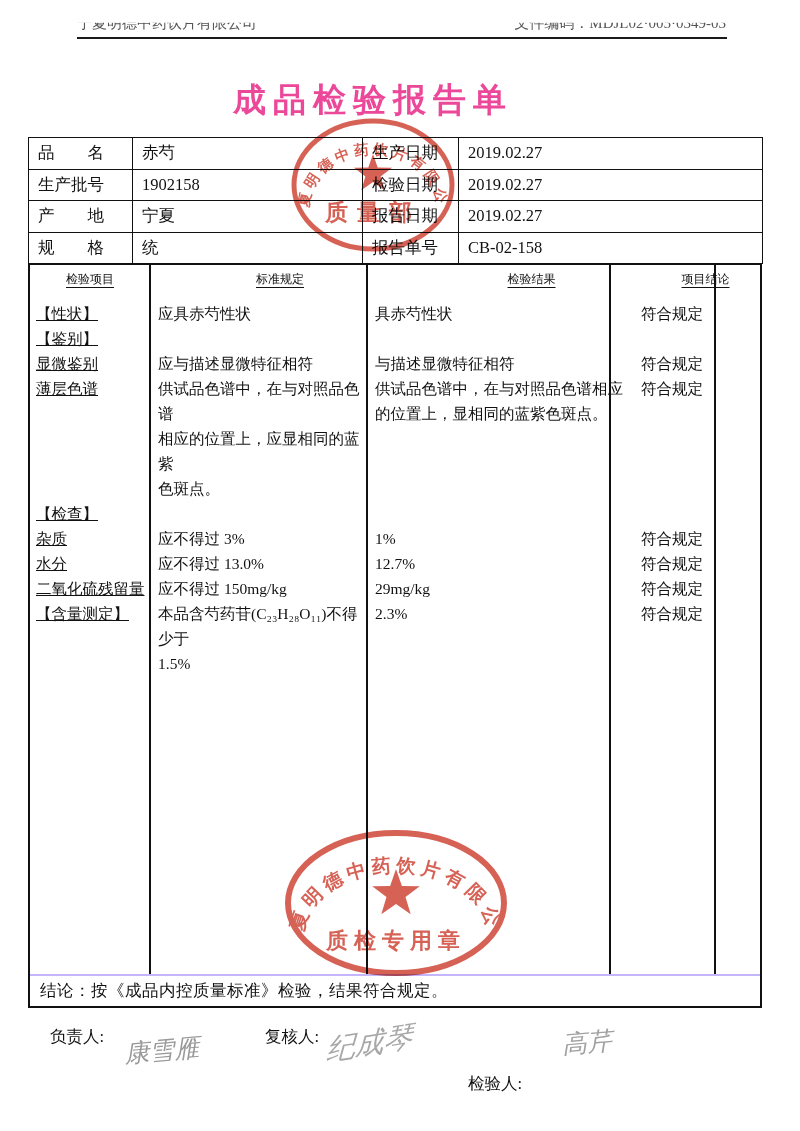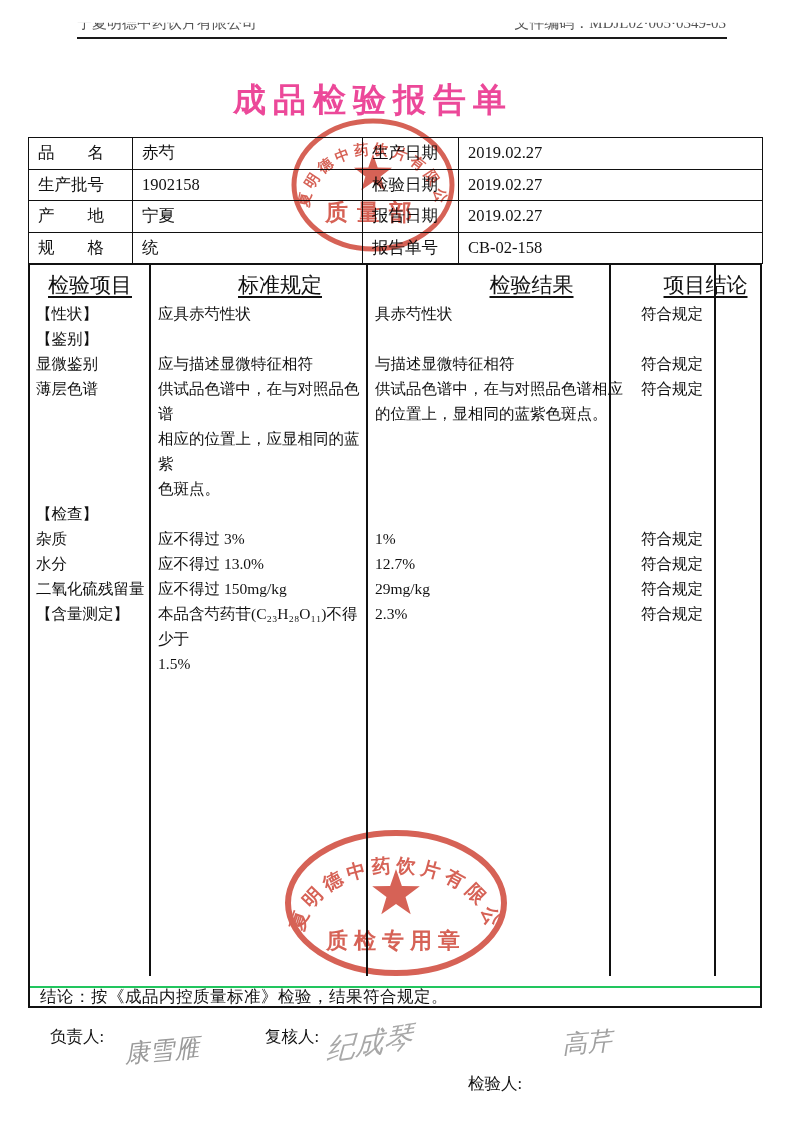--- a/index.html
+++ b/index.html
@@ -34,33 +34,33 @@
   .info-table td.c2{width:230px;}
   .info-table td.c3{width:96px;}
   .info-table td.c4{width:304px;}
   
   .main-table{
     position:absolute;left:28px;top:263px;width:734px;height:745px;
     border:2px solid #111;font-size:15.5px;
   }
   .vline{position:absolute;top:0;width:1.5px;height:711px;background:#111;}
   .v1{left:119px;}.v2{left:336px;}.v3{left:579px;}.v4{left:684px;}
-  .mt-header{position:absolute;left:0;top:0;width:100%;display:flex;padding-top:6px;font-size:21px;}
+  .mt-header{position:absolute;left:0;top:0;width:100%;display:flex;padding-top:6px;font-size:12px;}
   .mt-header .hc{text-align:center;text-decoration:underline;text-underline-offset:4px;}
   .hc.h1{width:120px;}.hc.h2{width:260px;}.hc.h3{width:243px;}.hc.h4{width:105px;}
   .mt-body{position:absolute;left:0;top:32px;width:100%;}
   .mt-row{display:flex;line-height:25px;}
   .mt-row:first-child{margin-top:4px;}
   .mt-row .cell{white-space:pre-line;}
-  .cell.ci{width:120px;padding-left:6px;}
+  .cell.ci{width:120px;padding-left:6px;text-decoration:underline;}
   .cell.cs{width:217px;padding-left:8px;padding-right:2px;}
   .cell.cr{width:266px;padding-left:8px;padding-right:2px;font-family:Liberation Serif, serif;}
   .cell.cc{width:105px;padding-left:8px;}
   .mt-conclusion{
-    position:absolute;left:0;bottom:0;width:100%;height:20px;border-top:2px solid #22c55e;
+    position:absolute;left:0;bottom:0;width:100%;height:32px;border-top:2px solid #c4b5fd;
     display:flex;align-items:center;padding-left:10px;font-size:16.5px;letter-spacing:.5px;
   }
   
   .sig-row{position:absolute;left:28px;top:1022px;width:740px;height:70px;font-size:16.5px;}
   .sig-label{position:absolute;top:4px;white-space:nowrap;}
   .lab1{left:22px;text-align:center;}.lab2{left:237px;}.lab3{left:440px;margin-top:47px;}
   .sig-name{
     position:absolute;color:#9a9a9a;font-family:"DejaVu Sans",sans-serif;font-style:italic;white-space:nowrap;
   }
   .sig1{left:96px;top:12px;font-size:25px;transform:rotate(-5deg);}

